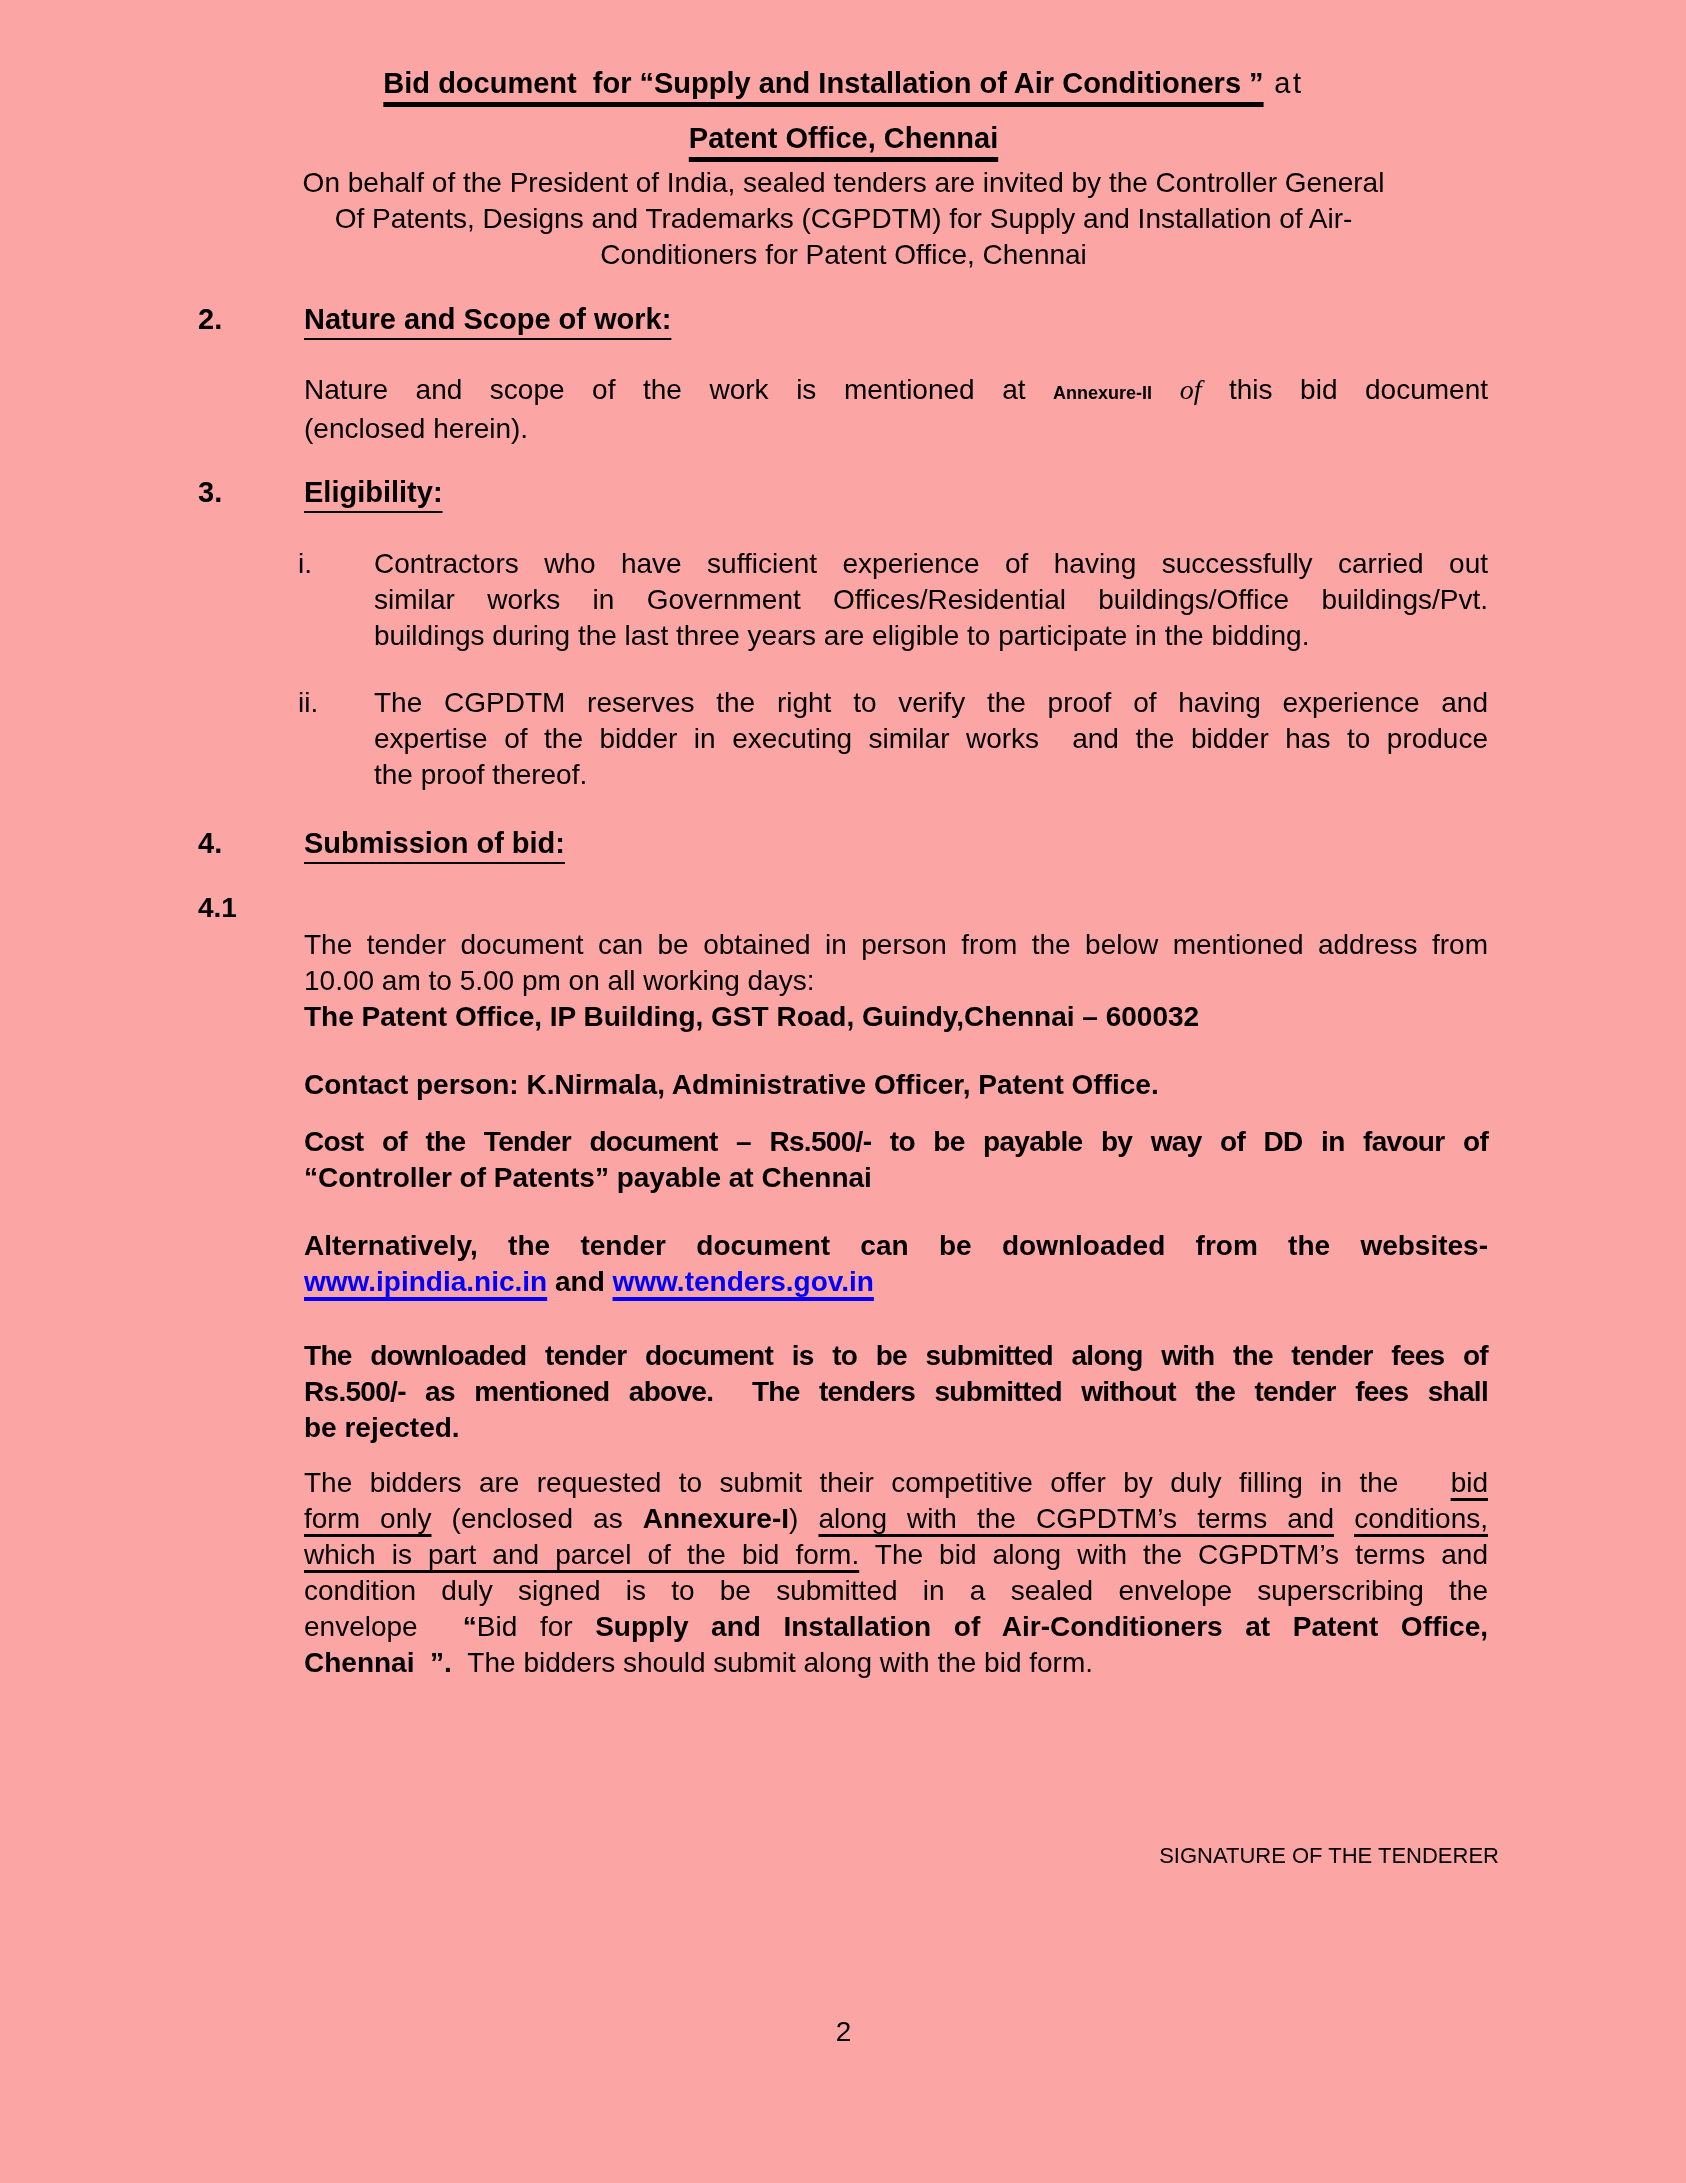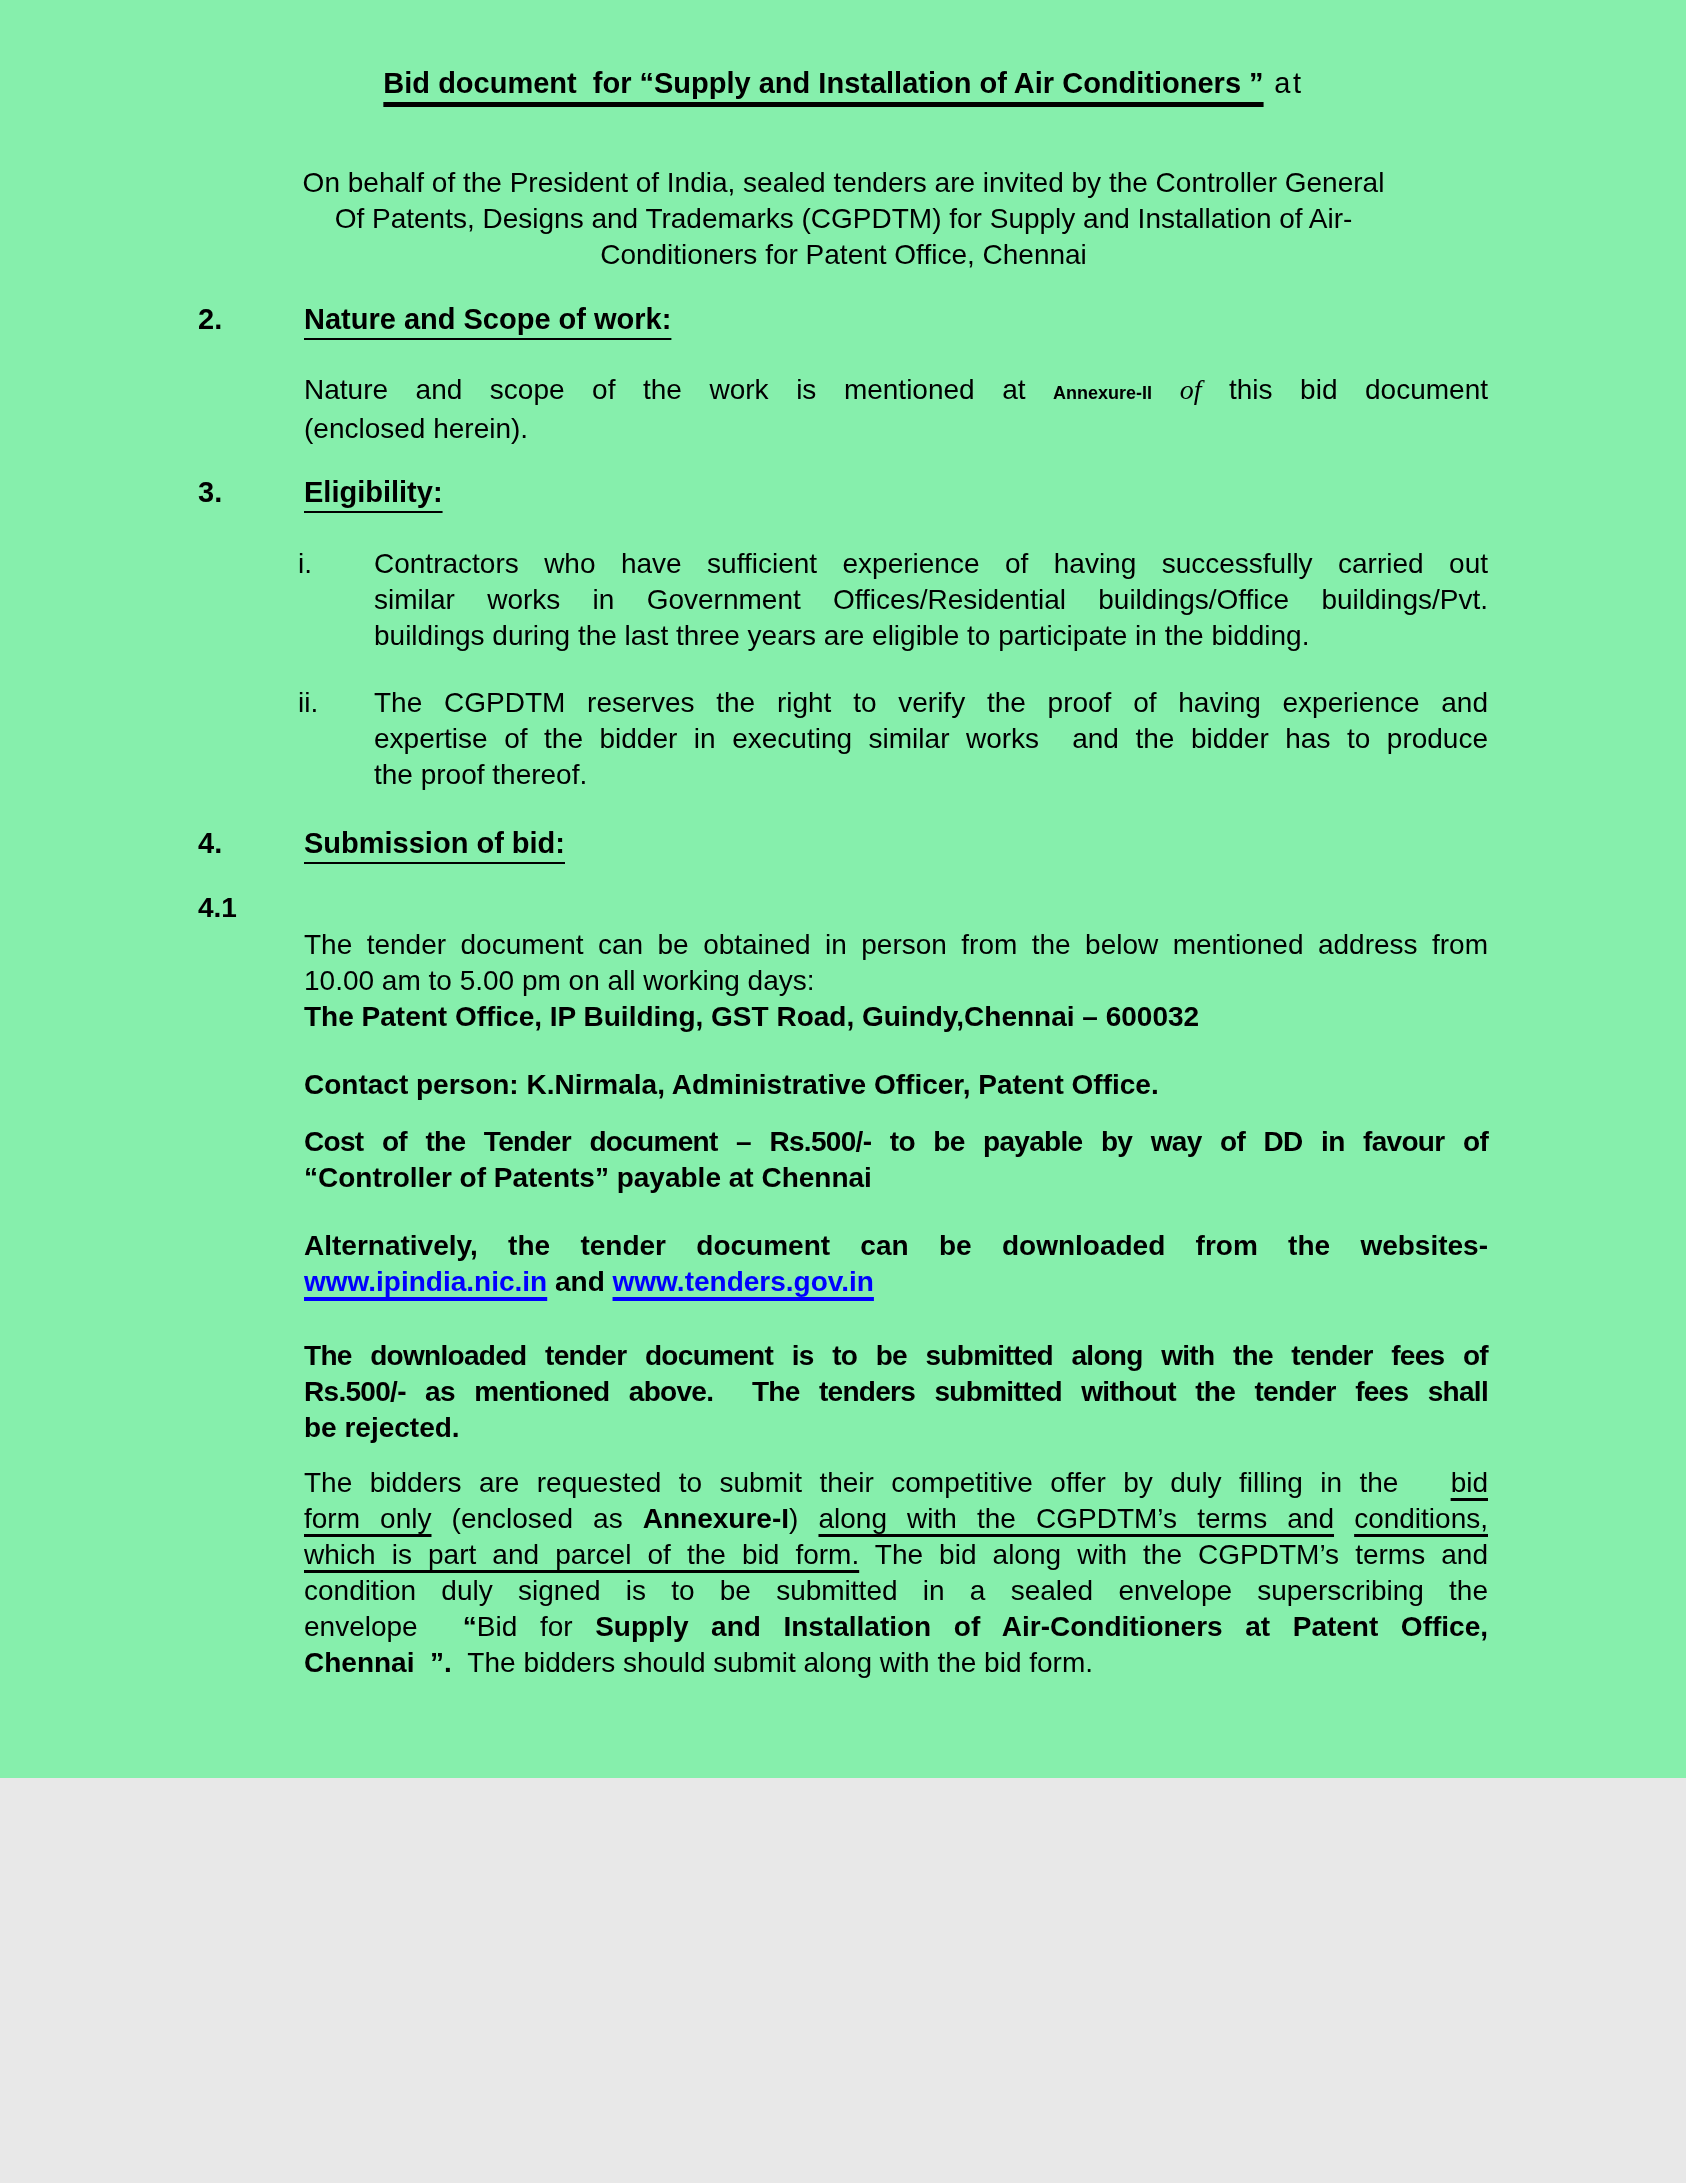--- a/index.html
+++ b/index.html
@@ -1,19 +1,19 @@
 <!DOCTYPE html>
 <html style="font-size:10.6px"><head>
 <meta charset="utf-8">
 <style>
   html,body{margin:0;padding:0;background:#e8e8e8;}
   .page{
     position:relative;
-    width:1687px;height:1778px;
-    background:#86efac;
+    width:1687px;height:2183px;
+    background:#fca5a5;
     font-family:"Liberation Sans",sans-serif;
     color:#000000;
     overflow:hidden;
   }
   .abs{position:absolute;}
   .center{left:0;right:0;text-align:center;}
   .t1{font-size:29px;line-height:40px;}
   .t1tail{letter-spacing:2.6px;}
   .body{font-size:28px;line-height:36px;}
   .hsize{font-size:29px;}
@@ -35,20 +35,21 @@
   .item{left:374px;width:1114px;}
   .sig{font-size:22px;}
   .pnum{font-size:28px;left:0;right:0;text-align:center;}
 </style>
 </head>
 <body>
 
 <div class="page">
 
   <div class="abs center t1" style="top:63px"><span class="b hu">Bid document &nbsp;for “Supply and Installation of Air Conditioners ”</span><span class="t1tail"> at</span></div>
+  <div class="abs center t1" style="top:118px"><span class="b hu">Patent Office, Chennai</span></div>
 
   <div class="abs center body" style="top:165px">
     <div class="line">On behalf of the President of India, sealed tenders are invited by the Controller General</div>
     <div class="line">Of Patents, Designs and Trademarks (CGPDTM) for Supply and Installation of Air-</div>
     <div class="line">Conditioners for Patent Office, Chennai</div>
   </div>
 
   <div class="abs hrow hsize" style="top:303px">
     <span class="num b">2.</span>
     <span class="htext b hu">Nature and Scope of work:</span>

